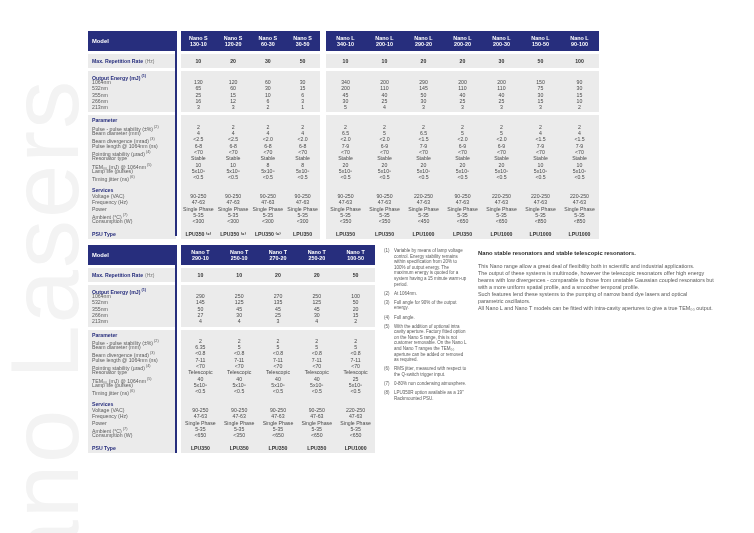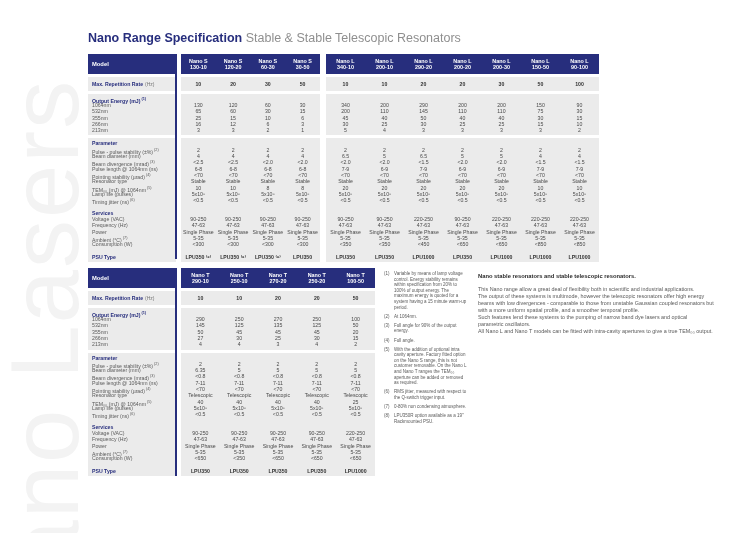--- a/index.html
+++ b/index.html
@@ -55,24 +55,20 @@
   .desc{width:236px;margin-left:10px;padding-top:5px;flex:none;}
   .desc-h{font-size:5.8px;font-weight:bold;color:#2b2b2b;margin-bottom:7px;}
   .desc-p{font-size:5.4px;line-height:7px;color:#5a5a5a;margin:0;}
 </style>
 </head>
 <body style="--navy: #272e7d; --bg: #ebebeb;">
 
 <div class="watermark">Nano Lasers</div>
 
 <div class="content">
-  <div class="page-title">
-    <span class="t1">Nano Range Specification</span>
-    <span class="t2">Stable &amp; Stable Telescopic Resonators</span>
-  </div>
 
   <div id="t0" class="spec-table">
       <div class="trow hdr">
         <div class="lcol hdr-label">Model</div>
         <div class="grp hdr-grp grp0">
           <div class="hcell">
             <div class="hl1">Nano S</div>
             <div class="hl2">130-10</div>
           </div>
           <div class="hcell">

